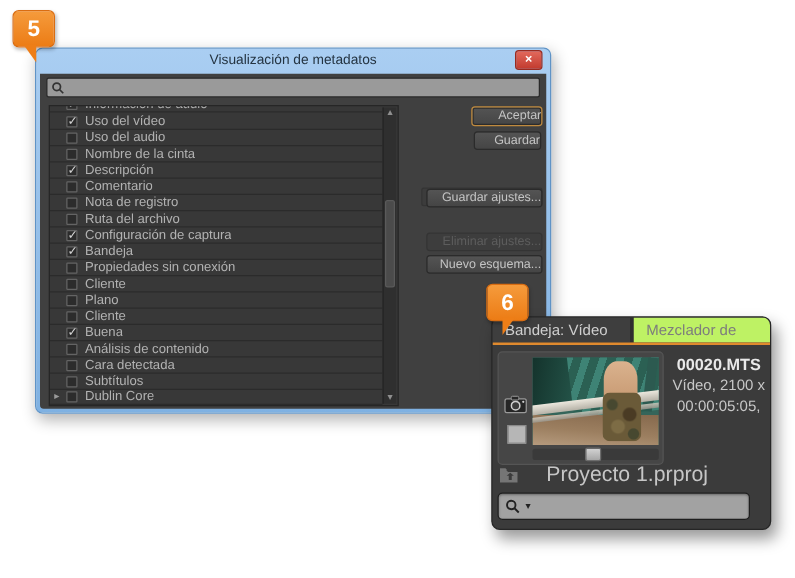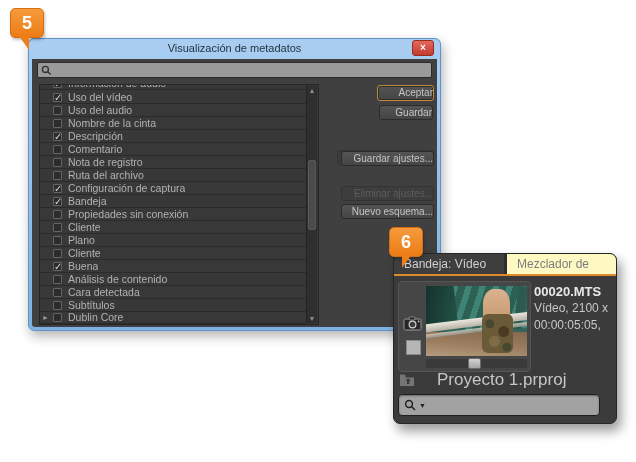--- a/index.html
+++ b/index.html
@@ -47,21 +47,21 @@
     color:#5d5d5d;font-size:10px;line-height:13px;padding:0 4px;display:flex;justify-content:space-between;align-items:flex-end;}
   .ddown .arrow{font-size:6px;color:#5d5d5d;}
 
   
   .panel{position:absolute;left:393px;top:253px;width:224px;height:171px;z-index:20;
     background:#3b3b3b;border:1px solid #262626;border-radius:7px;
     box-shadow:4px 7px 12px rgba(0,0,0,.40);overflow:hidden;}
   .tabbar{position:absolute;left:0;top:0;right:0;height:20px;background:#2e2e2e;display:flex;}
   .tab{height:20px;line-height:20px;font-size:12px;padding-left:10px;white-space:nowrap;overflow:hidden;}
   .tab.active{width:110px;background:#3e3e3e;color:#cfcfcf;border-radius:7px 0 0 0;}
-  .tab.inactive{flex:1;background:#fef9c3;color:#7d7d7d;margin-left:3px;}
+  .tab.inactive{flex:1;background:#bef264;color:#7d7d7d;margin-left:3px;}
   .tab-underline{position:absolute;left:0;right:0;top:20px;height:2px;background:#e08a2e;}
 
   .preview{position:absolute;left:4px;top:27px;width:133px;height:91px;background:#464646;
     border-radius:4px;border:1px solid #555;}
   .cam-btn{position:absolute;left:4px;top:33px;width:20px;height:17px;}
   .sq-btn{position:absolute;left:7px;top:58px;width:15px;height:15px;background:#b6b6b6;border:1px solid #8a8a8a;}
   .thumb{position:absolute;left:27px;top:4px;width:101px;height:70px;background:#35655a;overflow:hidden;}
   .th-water{position:absolute;left:0;top:0;width:60%;height:58%;
     background:linear-gradient(100deg,#14332c,#235247 55%,#2e675a);}
   .th-planks{position:absolute;left:30%;top:-12%;width:85%;height:75%;transform:rotate(-7deg);
@@ -78,21 +78,21 @@
   .th-pants{position:absolute;right:14%;top:40%;width:31%;height:56%;border-radius:6px;
     background:#6a5a38;
     background-image:radial-gradient(circle at 25% 25%,#474830 0 4px,transparent 5px),
       radial-gradient(circle at 70% 45%,#4a3b24 0 5px,transparent 6px),
       radial-gradient(circle at 40% 70%,#7d6c45 0 5px,transparent 6px),
       radial-gradient(circle at 80% 85%,#474830 0 4px,transparent 5px);}
   .scrub{position:absolute;left:27px;top:77px;width:101px;height:9px;background:#3a3a3a;border-radius:2px;}
   .scrub-handle{position:absolute;left:69px;top:76px;width:13px;height:11px;
     background:linear-gradient(#d2d2d2,#a6a6a6);border:1px solid #6d6d6d;border-radius:2px;}
 
-  .clipinfo{position:absolute;left:140px;top:29px;right:0;overflow:hidden;white-space:nowrap;}
+  .clipinfo{position:absolute;left:140px;top:29px;right:0;overflow:hidden;white-space:nowrap;text-align:center;}
   .clip-name{font-size:13px;font-weight:bold;color:#e9e9e9;line-height:17px;}
   .clip-line{font-size:12px;color:#c7c7c7;line-height:17px;}
 
   .proj-row{position:absolute;left:5px;top:118px;right:4px;height:16px;display:flex;align-items:center;}
   .proj-label{margin-left:22px;font-size:17px;color:#c6c6c6;}
 
   .panel-search{position:absolute;left:4px;top:140px;width:202px;height:22px;
     background:#a2a2a2;border:1px solid #1e1e1e;border-radius:4px;display:flex;align-items:center;padding:0 5px;
     box-shadow:inset 0 1px 2px rgba(0,0,0,.35);}
   .panel-search .arrow{font-size:7px;color:#222;margin-left:2px;}

